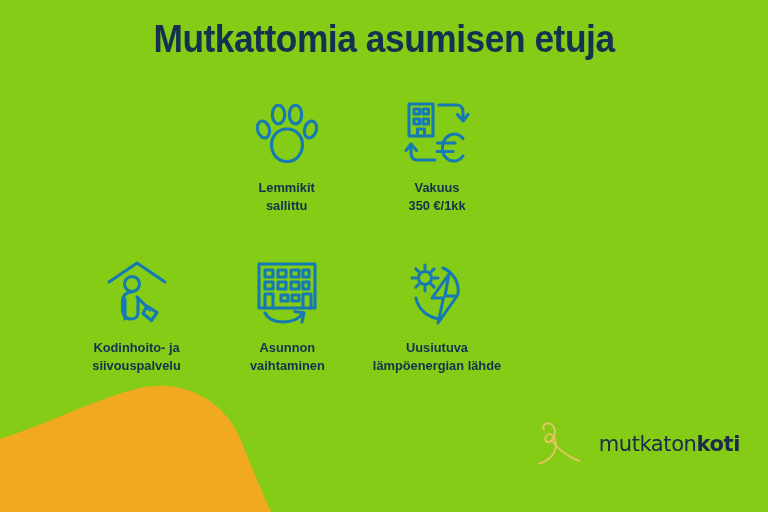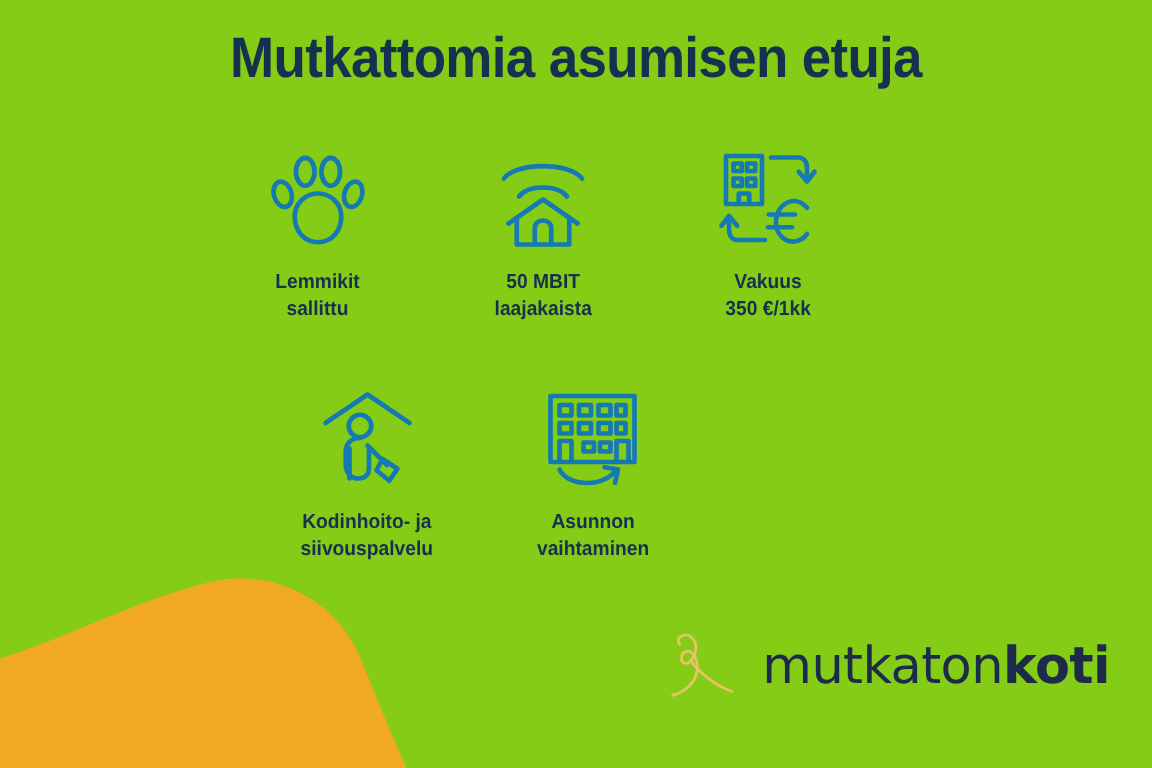--- a/index.html
+++ b/index.html
@@ -53,21 +53,21 @@
   
   .row {
     position: absolute;
     display: flex;
     width: 724px;
     left: 0;
     justify-content: center;
     align-items: flex-end;
   }
   #row-1 { top: 98px; }
-  #row-2 { top: 258px; padding-left: 33px; }
+  #row-2 { top: 258px; }
 
   .cell {
     display: flex;
     flex-direction: column;
     align-items: center;
     justify-content: flex-start;
   }
   #row-1 .cell { width: 150px; }
   #row-2 .cell { width: 150px; }
 
@@ -102,21 +102,21 @@
     position: absolute;
     right: 28px;
     bottom: 42px;
     display: flex;
     align-items: center;
     gap: 6px;
   }
   #logo .mark { width: 58px; height: 52px; display: block; }
   #logo .wordmark {
     font-family: "DejaVu Sans", sans-serif;
-    font-size: 34px;
+    font-size: 21px;
     color: #1d2b4a;
     letter-spacing: -0.4px;
     white-space: nowrap;
   }
   #logo .wordmark .light { font-weight: 400; }
   #logo .wordmark .bold  { font-weight: 700; }
 </style>
 </head>
 <body>
 
@@ -140,33 +140,20 @@
           <ellipse cx="12.5" cy="31.5" rx="5.9" ry="8.6" transform="rotate(-16 12.5 31.5)"></ellipse>
           <ellipse cx="59.5" cy="31.5" rx="5.9" ry="8.6" transform="rotate(16 59.5 31.5)"></ellipse>
           <path d="M36 31 C 27 31, 20.5 38, 20.5 46.5 C 20.5 55, 26 63.5, 36 63.5
                    C 46 63.5, 51.5 55, 51.5 46.5 C 51.5 38, 45 31, 36 31 Z"></path>
         </svg>
       </span>
       <span class="cell-label">Lemmikit
 sallittu</span>
     </div>
 
-    <div class="cell">
-      <span class="icon-wrap">
-        <svg viewBox="0 0 72 72" xmlns="http://www.w3.org/2000/svg" fill="none" stroke="#1579b3" stroke-width="3.1" stroke-linecap="round" stroke-linejoin="round">
-          <path d="M10 21 C 18 10, 54 10, 62 21"></path>
-          <path d="M20 33 C 26 25, 46 25, 52 33"></path>
-          <path d="M13 51 L36 35 L59 51"></path>
-          <path d="M18.5 47 L18.5 65 L53.5 65 L53.5 47"></path>
-          <path d="M30.5 65 L30.5 54 C30.5 51, 33 49, 36 49 C39 49, 41.5 51, 41.5 54 L41.5 65"></path>
-        </svg>
-      </span>
-      <span class="cell-label">50 MBIT
-laajakaista</span>
-    </div>
 
     <div class="cell">
       <span class="icon-wrap">
         <svg viewBox="0 0 72 72" xmlns="http://www.w3.org/2000/svg" fill="none" stroke="#1579b3" stroke-width="3.1" stroke-linecap="round" stroke-linejoin="round">
           <rect x="8" y="6" width="24" height="32"></rect>
           <rect x="13" y="11" width="5.5" height="5"></rect>
           <rect x="22" y="11" width="5.5" height="5"></rect>
           <rect x="13" y="21" width="5.5" height="5"></rect>
           <rect x="22" y="21" width="5.5" height="5"></rect>
           <path d="M16.5 38 L16.5 31 L23.5 31 L23.5 38"></path>
@@ -222,20 +209,40 @@
           <rect x="41" y="37" width="7" height="6"></rect>
           <path d="M52 50 L52 36 L60 36 L60 50"></path>
           <path d="M14 55 C20 67, 44 67, 52 55"></path>
           <path d="M44 53.5 L53 55 L51 64"></path>
         </svg>
       </span>
       <span class="cell-label">Asunnon
 vaihtaminen</span>
     </div>
 
+    <div class="cell">
+      <span class="icon-wrap">
+        <svg viewBox="0 0 72 72" xmlns="http://www.w3.org/2000/svg" fill="none" stroke="#1579b3" stroke-width="3" stroke-linecap="round" stroke-linejoin="round">
+          <circle cx="24" cy="20" r="6.5"></circle>
+          <path d="M24 7 L24 11"></path>
+          <path d="M24 29 L24 33"></path>
+          <path d="M11 20 L15 20"></path>
+          <path d="M33 20 L37 20"></path>
+          <path d="M14.8 10.8 L17.6 13.6"></path>
+          <path d="M30.4 26.4 L33.2 29.2"></path>
+          <path d="M14.8 29.2 L17.6 26.4"></path>
+          <path d="M30.4 13.6 L33.2 10.8"></path>
+          <path d="M42 10 C52.5 14.5, 58.5 25, 57 36"></path>
+          <path d="M15 40 C17 50.5, 25.5 58.5, 36 60.5"></path>
+          <path d="M48 16 L31 40 L42.5 40 L37 65 L56 38 L44 38 Z"></path>
+        </svg>
+      </span>
+      <span class="cell-label wide">Uusiutuva
+lämpöenergian lähde</span>
+    </div>
 
 
     <div class="cell"></div>
   </div>
 
   <div id="logo">
     <span class="mark">
       <svg viewBox="0 0 58 52" xmlns="http://www.w3.org/2000/svg" fill="none" stroke="#e7c463" stroke-width="1.9" stroke-linecap="round" stroke-linejoin="round">
         <path d="M9 11.5 C5.5 6.5, 14 2.5, 18 8 C21.5 12.5, 20 18.5, 16.5 22.5
                  C13.5 26, 9.5 23.5, 10.5 19.5 C11.3 16.3, 15 15, 17.5 17.5

